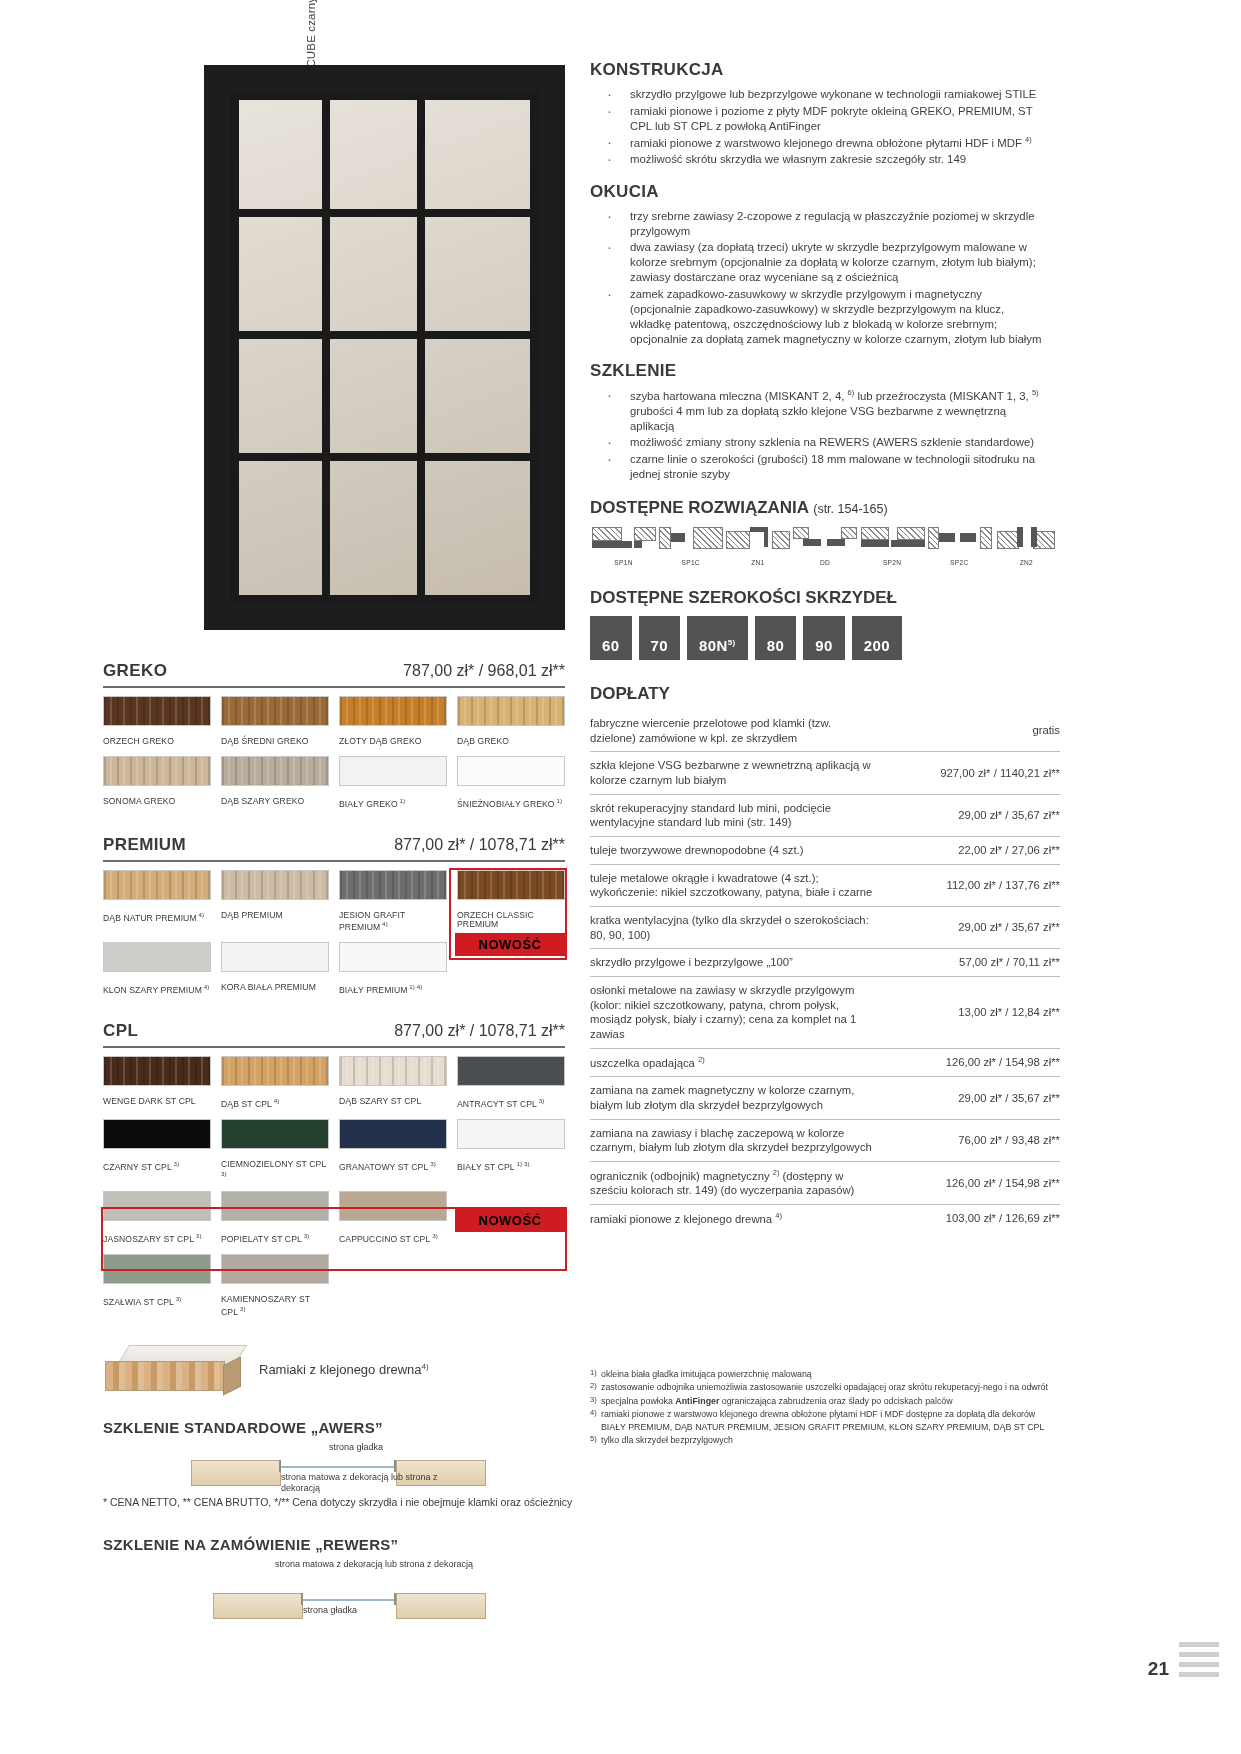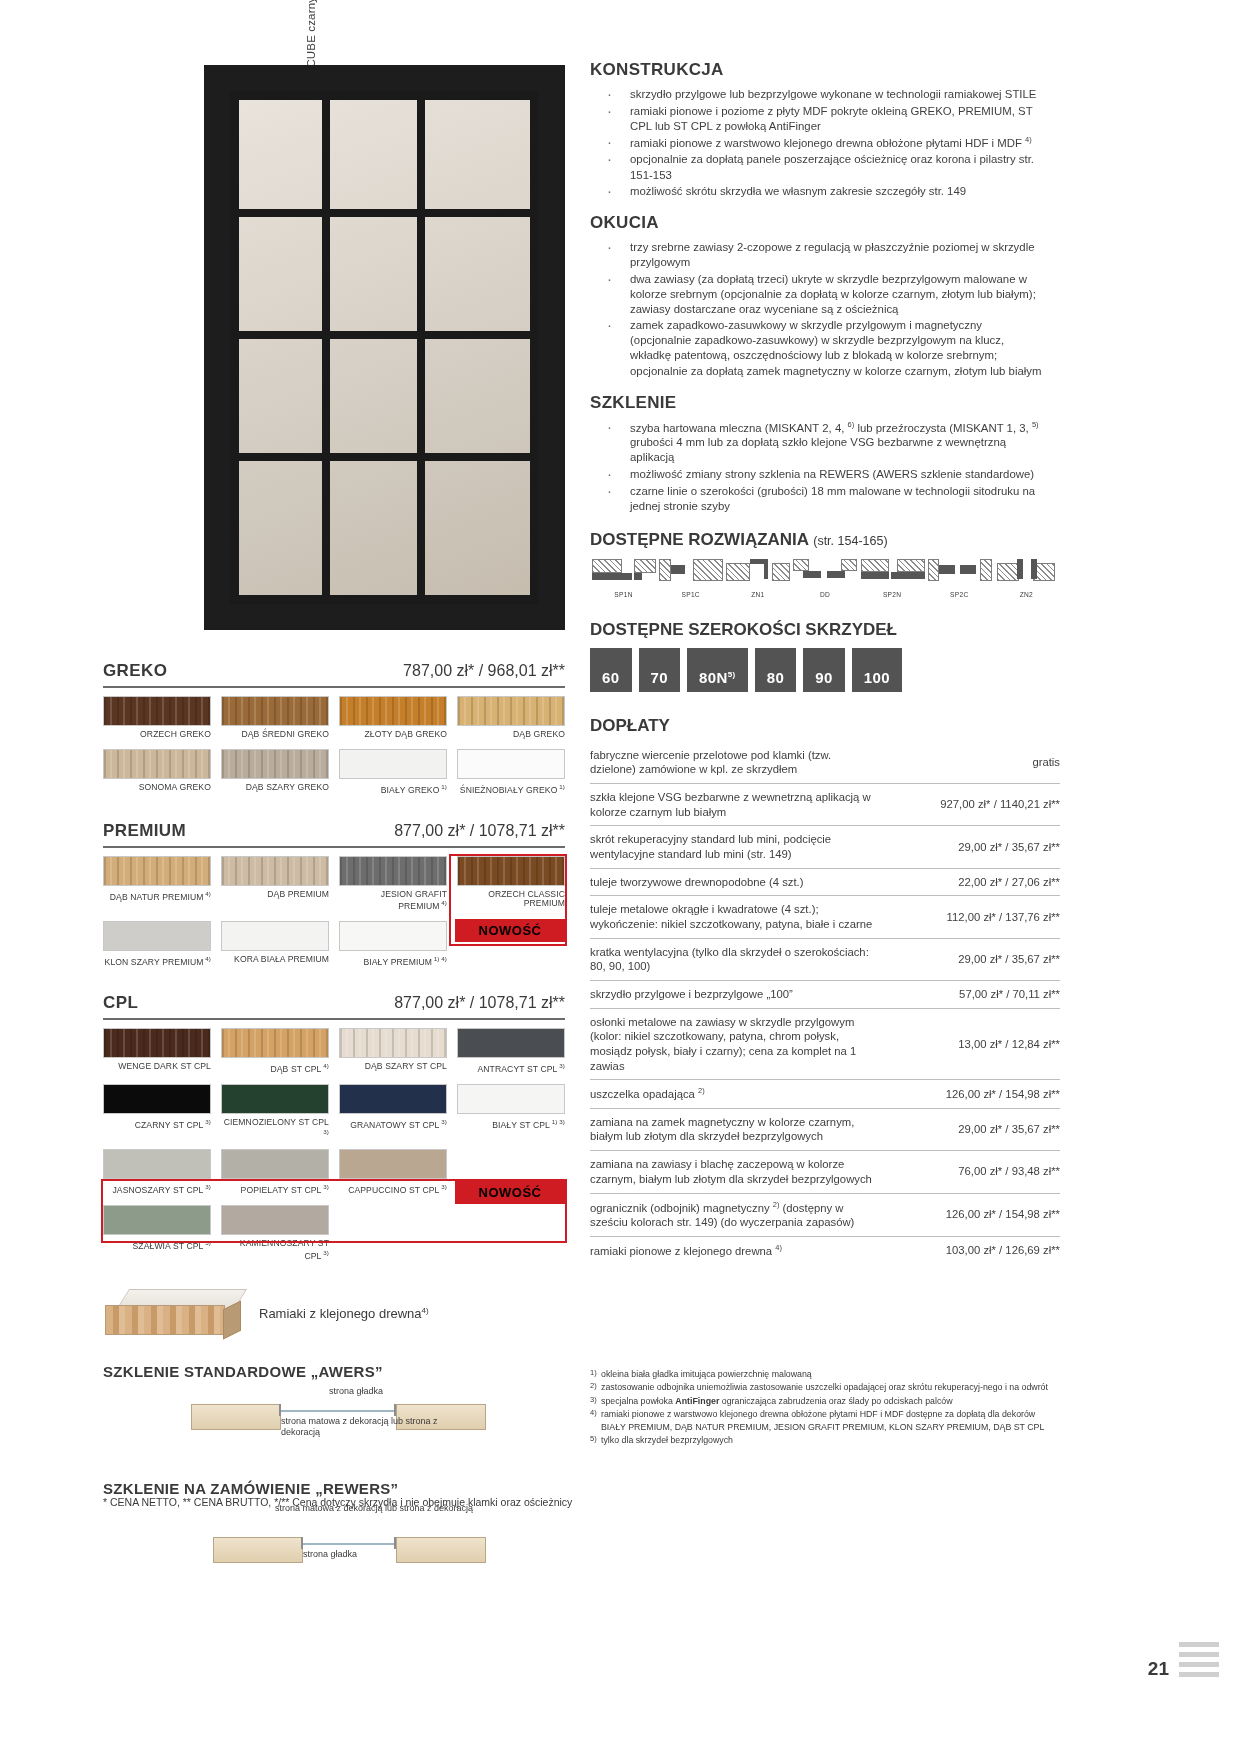--- a/index.html
+++ b/index.html
@@ -66,21 +66,21 @@
   .decor-head { display:flex; align-items:baseline; justify-content:space-between;
     margin-top:16px; }
   .decor-head .name { font-size:17px; font-weight:bold; color:#3a3a3a; letter-spacing:.4px;}
   .decor-head .price { font-size:16px; color:#3a3a3a; }
   .decor-rule { height:2px; background:#6b6b6b; margin-top:5px; }
 
   .swatch-grid { display:grid; grid-template-columns:repeat(4,1fr); column-gap:10px; row-gap:0px;
     margin-top:8px; position:relative; }
   .sw-cell { }
   .sw-box { height:30px; width:100%; border:1px solid #c8c8c8; }
-  .sw-label { font-size:8.6px; text-align:right; padding:4px 0 9px 0; color:#3a3a3a;
+  .sw-label { font-size:8.6px; text-align:left; padding:11px 0 9px 0; color:#3a3a3a;
     letter-spacing:.1px; line-height:1.15; }
   .sw-label sup { font-size:6.2px; }
 
   .nowosc-badge { background:#cf1b22; color:#000000; font-weight:bold; font-size:13px;
     text-align:center; padding:4px 0; letter-spacing:.5px;margin-left:48px; }
   .red-outline { position:absolute; border:2px solid #cf1b22; pointer-events:none; }
 
   
   .ramiaki-row { display:flex; align-items:center; margin-top:16px; }
   .ramiaki-img { width:140px; height:54px; position:relative; }
@@ -377,21 +377,20 @@
   </div>
 
   <div class="footer-note">* CENA NETTO,  ** CENA BRUTTO,  */** Cena dotyczy skrzydła i nie obejmuje klamki oraz ościeżnicy</div>
 
   <div class="right-col">
     <h2 class="sec">KONSTRUKCJA</h2>
     <ul class="bul" id="konstrukcja-list">
         <li>skrzydło przylgowe lub bezprzylgowe wykonane w technologii ramiakowej STILE</li>
         <li>ramiaki pionowe i poziome z płyty MDF pokryte okleiną GREKO, PREMIUM, ST CPL lub ST CPL z powłoką AntiFinger</li>
         <li>ramiaki pionowe z warstwowo klejonego drewna obłożone płytami HDF i MDF <sup>4)</sup></li>
-        <li>opcjonalnie za dopłatą panele poszerzające ościeżnicę oraz korona i pilastry str. 151-153</li>
         <li>możliwość skrótu skrzydła we własnym zakresie szczegóły str. 149</li>
       </ul>
 
     <h2 class="sec gap">OKUCIA</h2>
     <ul class="bul" id="okucia-list">
         <li>trzy srebrne zawiasy 2-czopowe z regulacją w płaszczyźnie poziomej w skrzydle przylgowym</li>
         <li>dwa zawiasy (za dopłatą trzeci) ukryte w skrzydle bezprzylgowym malowane w kolorze srebrnym (opcjonalnie za dopłatą w kolorze czarnym, złotym lub białym); zawiasy dostarczane oraz wyceniane są z ościeżnicą</li>
         <li>zamek zapadkowo-zasuwkowy w skrzydle przylgowym i magnetyczny (opcjonalnie zapadkowo-zasuwkowy) w skrzydle bezprzylgowym na klucz, wkładkę patentową, oszczędnościowy lub z blokadą w kolorze srebrnym; opcjonalnie za dopłatą zamek magnetyczny w kolorze czarnym, złotym lub białym</li>
       </ul>
 
@@ -471,21 +470,21 @@
         </div>
       </div>
 
     <div class="widths-head">DOSTĘPNE SZEROKOŚCI SKRZYDEŁ</div>
     <div class="widths-row" id="widths-row">
         <div class="w-chip"><span>60</span></div>
         <div class="w-chip"><span>70</span></div>
         <div class="w-chip"><span>80N</span><sup>5)</sup></div>
         <div class="w-chip"><span>80</span></div>
         <div class="w-chip"><span>90</span></div>
-        <div class="w-chip"><span>100</span></div>
+        <div class="w-chip"><span>200</span></div>
       </div>
 
     <div class="dop-head">DOPŁATY</div>
     <table class="dop">
       <tbody id="dop-body">
           <tr>
             <td class="desc">fabryczne wiercenie przelotowe pod klamki (tzw. dzielone) zamówione w kpl. ze skrzydłem</td>
             <td class="val">gratis</td>
           </tr>
           <tr>

